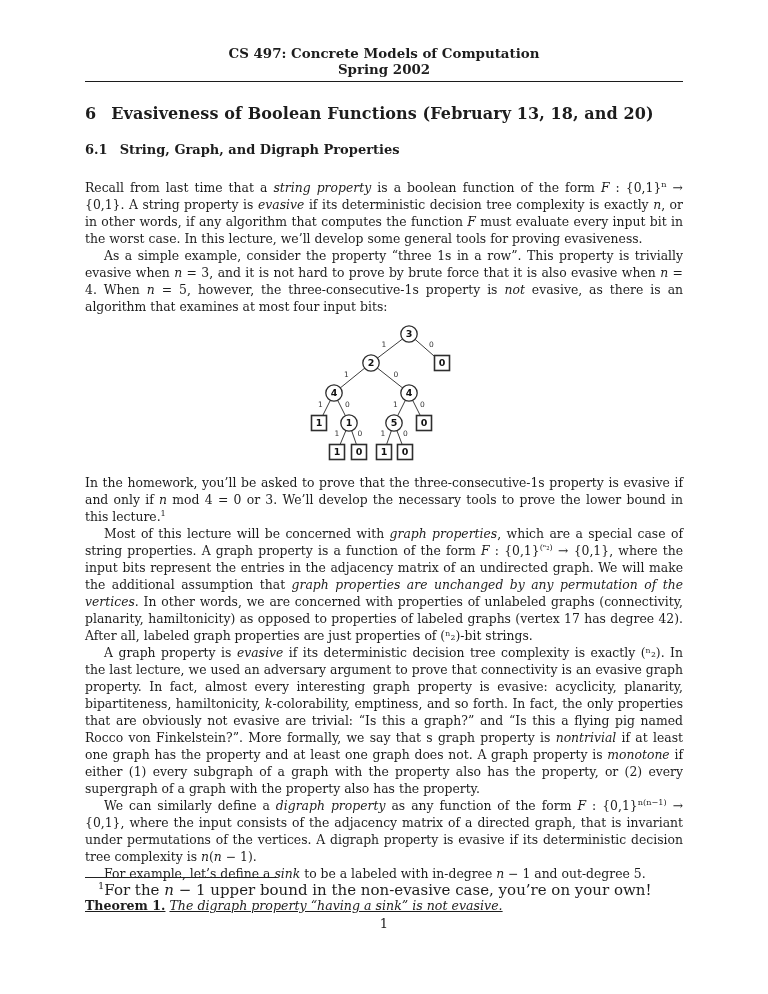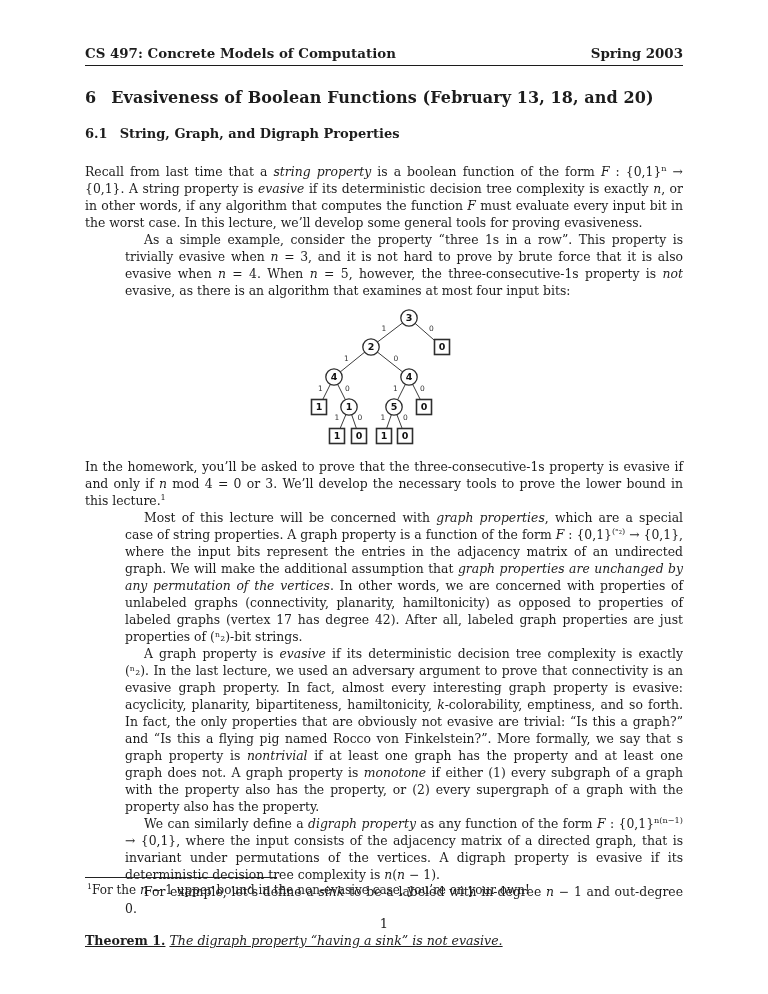--- a/index.html
+++ b/index.html
@@ -3,63 +3,63 @@
 <meta charset="utf-8">
 <style>
   html,body{margin:0;padding:0;background:#e8e8e8;}
   .page{
     width:768px;height:994px;margin:0 auto;background:#ffffff;
     font-family:"DejaVu Serif","Liberation Serif",serif;
     color:#1d1d1d;position:relative;box-sizing:border-box;
     padding:45px 85px 0 85px;overflow:hidden;
   }
   .header{
-    display:flex;justify-content:space-between;align-items:flex-end;
+    display:flex;justify-content:space-between;align-items:center;
     font-weight:bold;font-size:13.4px;
-    border-bottom:1.8px solid #1c1c1c;padding-bottom:4px;
+    border-bottom:1.8px solid #1c1c1c;padding-bottom:4px;flex-direction:column;
   }
   .section-title{
     margin:22px 0 0 0;font-size:16px;font-weight:bold;letter-spacing:0.1px;
   }
   .section-title .sec-num{margin-right:15px;}
   .subsection-title{
     margin:19px 0 0 0;font-size:13px;font-weight:bold;
   }
   .subsection-title .sec-num{margin-right:12px;}
   .body-par{
     margin:0;font-size:12.4px;line-height:17px;text-align:justify;
   }
   .body-par.first{margin-top:22px;}
-  .indent{text-indent:19px;margin-left:40px;}
+  .indent{text-indent:19px;}
   sup{font-size:66%;vertical-align:super;line-height:0;}
   .figure{width:200px;margin:5px auto 4px auto;text-align:center;}
   .edge-label{font:7.5px "DejaVu Sans","Liberation Sans",sans-serif;fill:#333;}
   .node-label{font:bold 9.5px "DejaVu Sans","Liberation Sans",sans-serif;fill:#111;}
   .theorem{margin:15px 0 0 0;font-size:12.6px;line-height:17px;text-decoration:underline;}
   .theorem b{margin-right:4px;}
   .footnote-rule{
     position:absolute;left:85px;top:877px;width:192px;
     border-top:1.2px solid #222;height:0;
   }
   .footnote{
-    position:absolute;left:74px;top:883px;width:598px;
-    font-size:12px;line-height:15px;text-indent:13px;margin:0;
+    position:absolute;left:85px;top:883px;width:598px;
+    font-size:15px;line-height:15px;text-indent:13px;margin:0;
   }
   .page-number{
     position:absolute;left:0;right:0;top:916px;text-align:center;font-size:13px;
   }
 </style>
 </head>
 <body>
 
 <div class="page">
 
   <div class="header">
     <span>CS 497: Concrete Models of Computation</span>
-    <span>Spring 2003</span>
+    <span>Spring 2002</span>
   </div>
 
   <h1 class="section-title">
     <span class="sec-num">6</span><span>Evasiveness of Boolean Functions (February 13, 18, and 20)</span>
   </h1>
 
   <h2 class="subsection-title">
     <span class="sec-num">6.1</span><span>String, Graph, and Digraph Properties</span>
   </h2>
 
@@ -116,21 +116,21 @@
         <rect x="90.5" y="124.5" width="15" height="15" stroke-width="1.6" fill="#ffffff" stroke="#2e2e2e"></rect>
         <text x="98" y="135.4" text-anchor="middle" class="node-label">1</text>
         <rect x="111.5" y="124.5" width="15" height="15" stroke-width="1.6" fill="#ffffff" stroke="#2e2e2e"></rect>
         <text x="119" y="135.4" text-anchor="middle" class="node-label">0</text>
       </svg></div>
 
   <p class="body-par"><span>In the homework, you’ll be asked to prove that the three-consecutive-1s property is evasive if and only if </span><i>n</i><span> mod 4 = 0 or 3. We’ll develop the necessary tools to prove the lower bound in this lecture.</span><sup>1</sup></p>
   <p class="body-par indent"><span>Most of this lecture will be concerned with </span><i>graph properties</i><span>, which are a special case of string properties. A graph property is a function of the form </span><i>F</i><span> : {0,1}</span><sup>(ⁿ₂)</sup><span> → {0,1}, where the input bits represent the entries in the adjacency matrix of an undirected graph. We will make the additional assumption that </span><i>graph properties are unchanged by any permutation of the vertices</i><span>. In other words, we are concerned with properties of unlabeled graphs (connectivity, planarity, hamiltonicity) as opposed to properties of labeled graphs (vertex 17 has degree 42). After all, labeled graph properties are just properties of (ⁿ₂)-bit strings.</span></p>
   <p class="body-par indent"><span>A graph property is </span><i>evasive</i><span> if its deterministic decision tree complexity is exactly (ⁿ₂). In the last lecture, we used an adversary argument to prove that connectivity is an evasive graph property. In fact, almost every interesting graph property is evasive: acyclicity, planarity, bipartiteness, hamiltonicity, </span><i>k</i><span>-colorability, emptiness, and so forth. In fact, the only properties that are obviously not evasive are trivial: “Is this a graph?” and “Is this a flying pig named Rocco von Finkelstein?”. More formally, we say that s graph property is </span><i>nontrivial</i><span> if at least one graph has the property and at least one graph does not. A graph property is </span><i>monotone</i><span> if either (1) every subgraph of a graph with the property also has the property, or (2) every supergraph of a graph with the property also has the property.</span></p>
   <p class="body-par indent"><span>We can similarly define a </span><i>digraph property</i><span> as any function of the form </span><i>F</i><span> : {0,1}</span><sup>n(n−1)</sup><span> → {0,1}, where the input consists of the adjacency matrix of a directed graph, that is invariant under permutations of the vertices. A digraph property is evasive if its deterministic decision tree complexity is </span><i>n</i><span>(</span><i>n</i><span> − 1).</span></p>
-  <p class="body-par indent"><span>For example, let’s define a </span><i>sink</i><span> to be a labeled with in-degree </span><i>n</i><span> − 1 and out-degree 0.</span></p>
+  <p class="body-par indent"><span>For example, let’s define a </span><i>sink</i><span> to be a labeled with in-degree </span><i>n</i><span> − 1 and out-degree 5.</span></p>
 
   <p class="theorem"><b>Theorem 1.</b><i>The digraph property “having a sink” is not evasive.</i></p>
 
   <div class="footnote-rule"></div>
   <p class="footnote"><sup>1</sup><span>For the </span><i>n</i><span> − 1 upper bound in the non-evasive case, you’re on your own!</span></p>
 
   <div class="page-number">1</div>
 
 </div>
 

